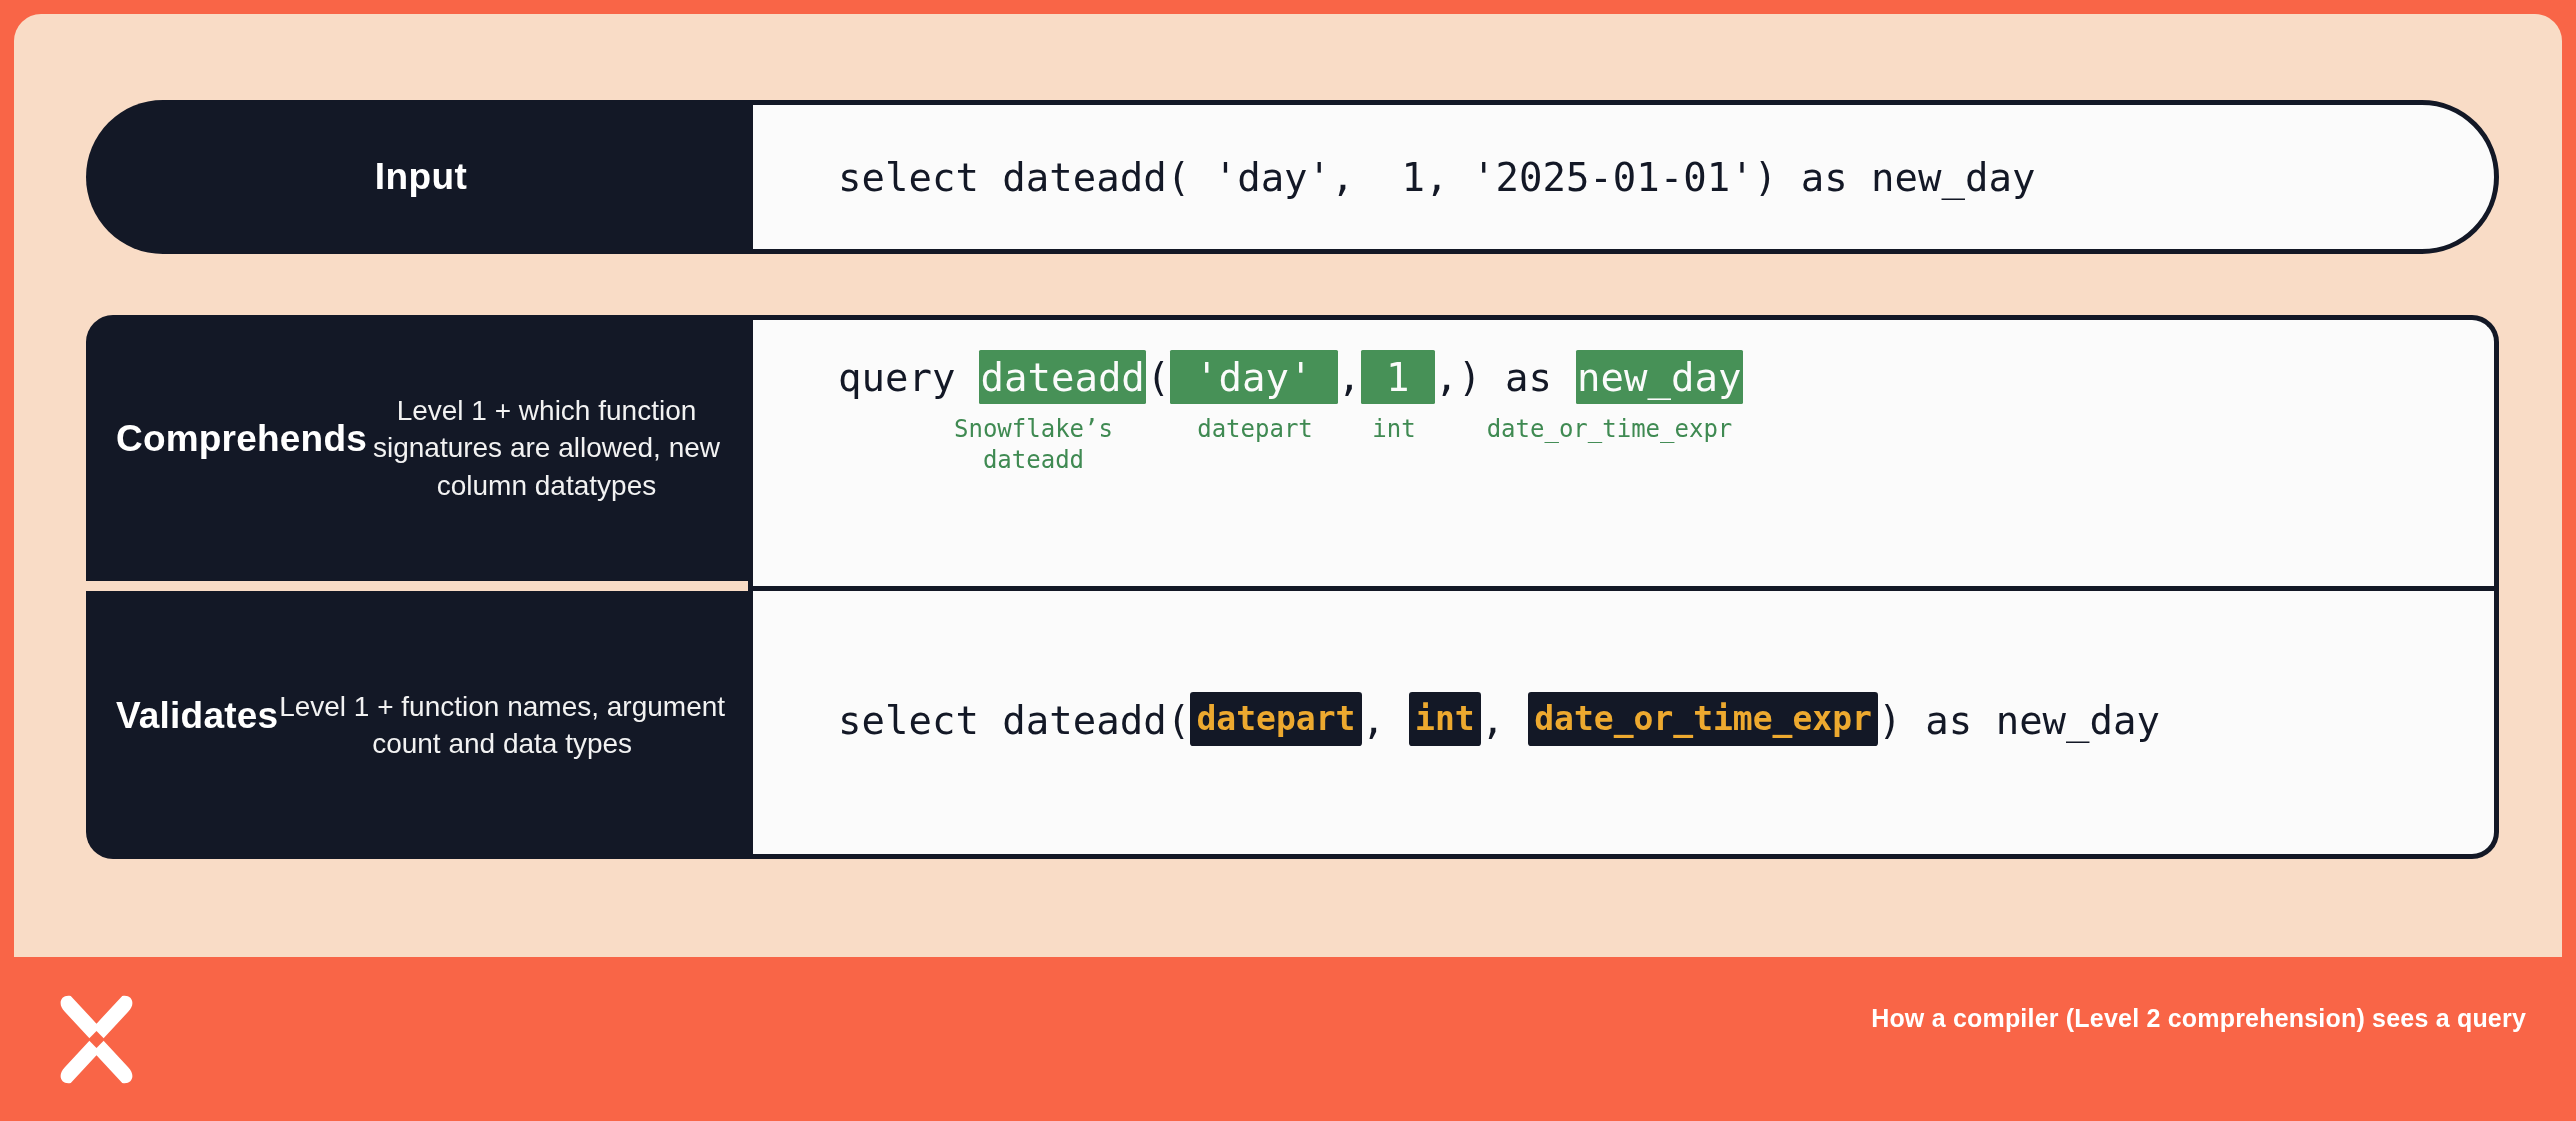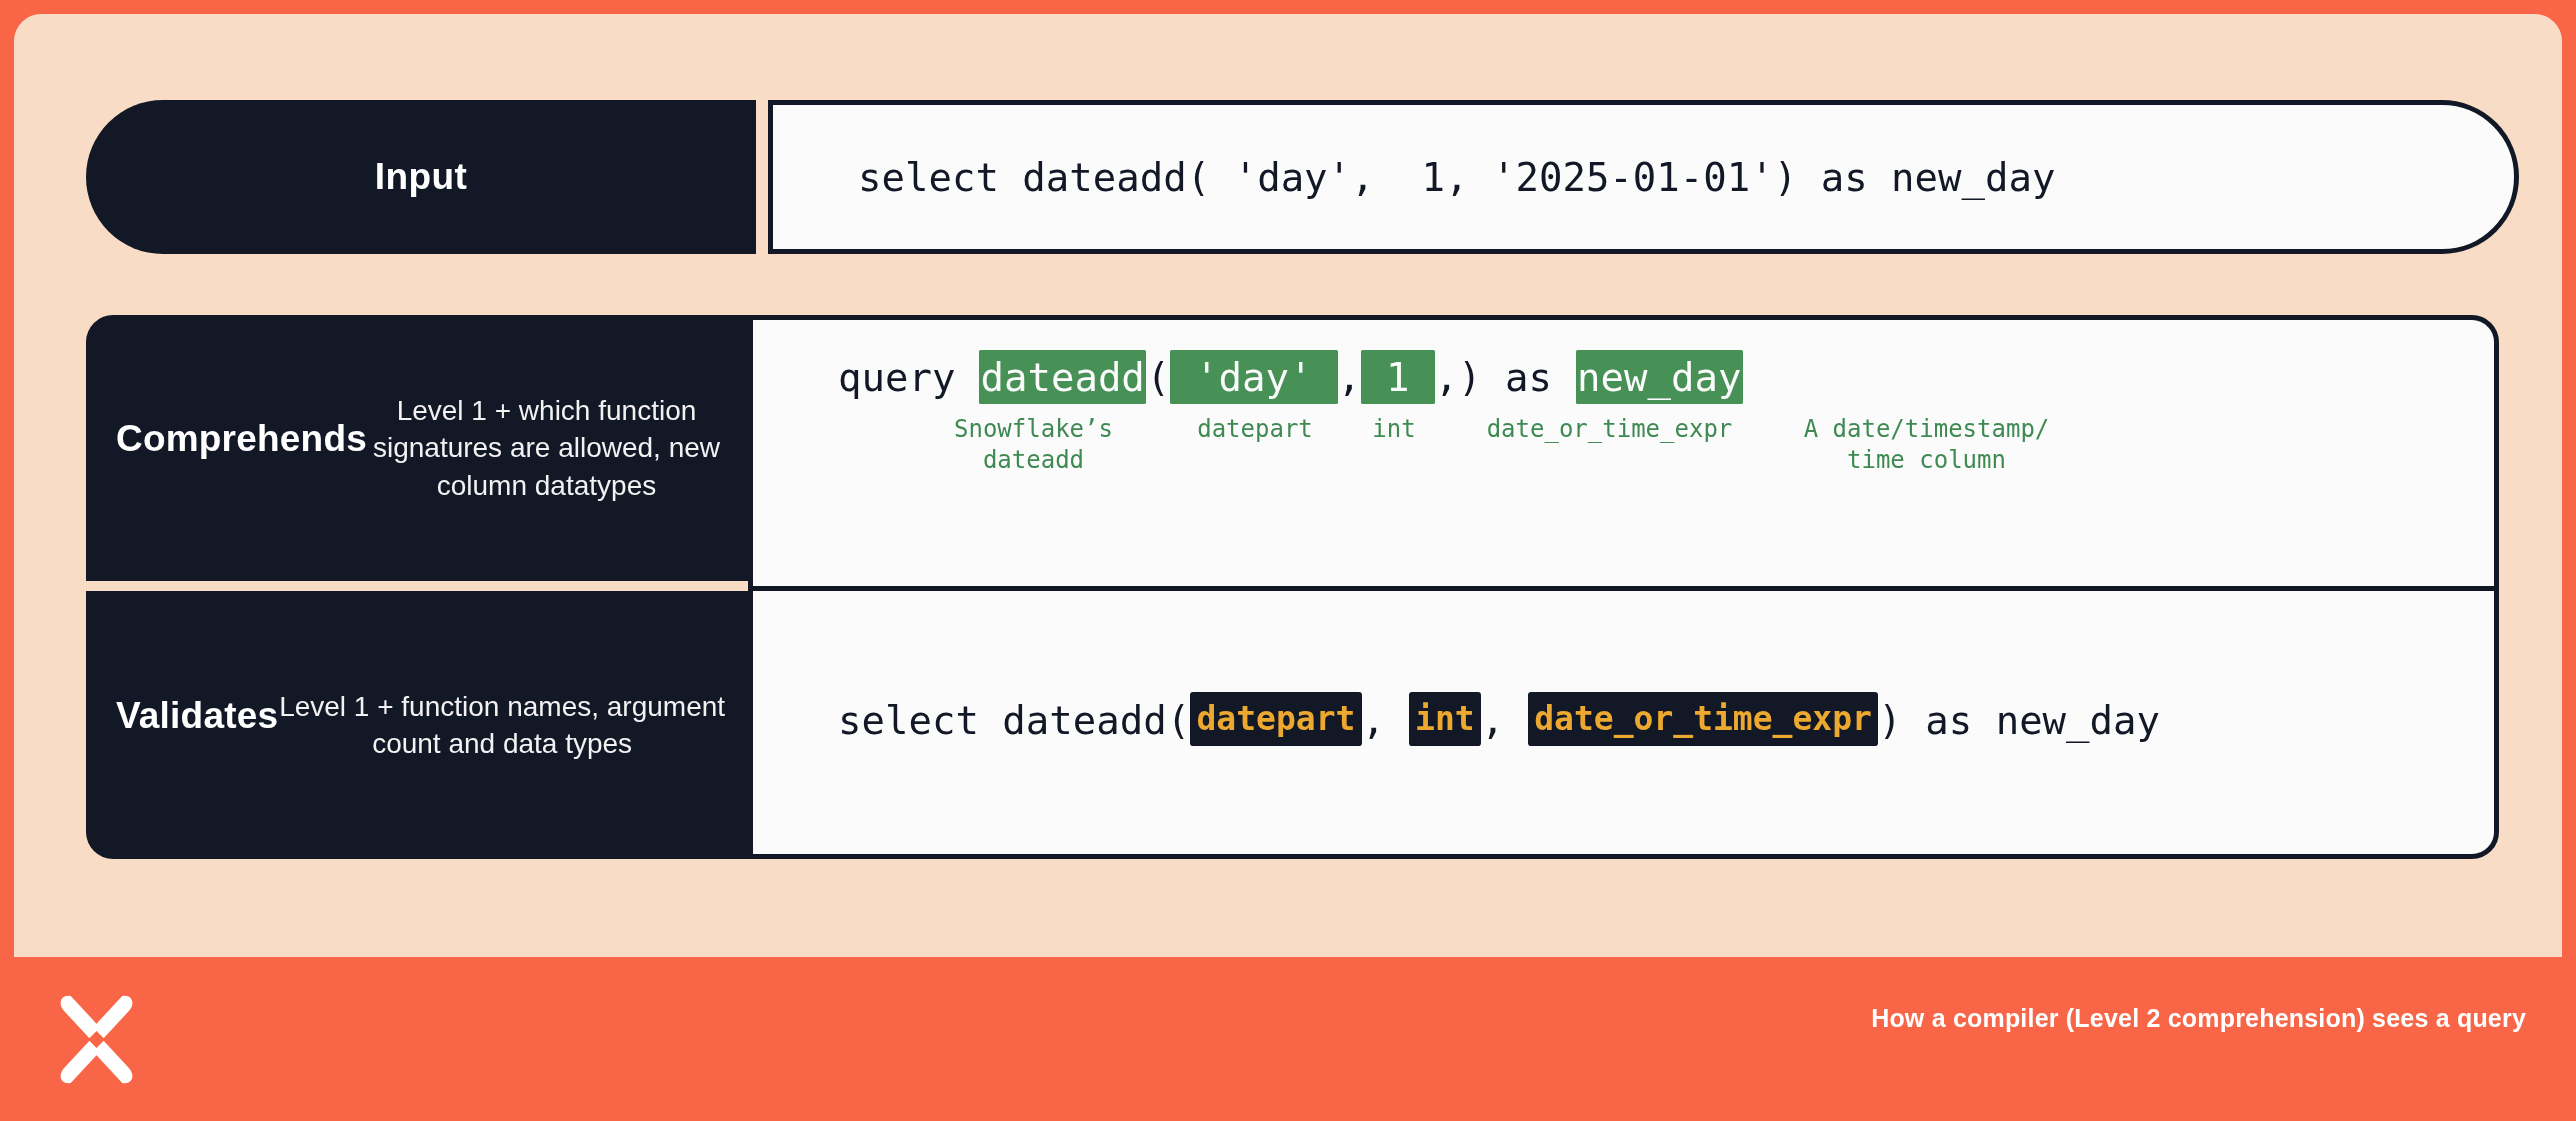--- a/index.html
+++ b/index.html
@@ -57,21 +57,21 @@
     justify-content: center;
   }
   #input-label .label-title {
     color: #ffffff;
     font-size: 37px;
     font-weight: bold;
     letter-spacing: 0.4px;
   }
   #input-code-panel {
     position: absolute;
-    left: 682px;
+    left: 662px;
     top: 0;
     width: 1751px;
     height: 154px;
     background: #FBFBFB;
     border: 5.5px solid #131826;
     border-radius: 0 77px 77px 0;
     box-sizing: border-box;
     display: flex;
     align-items: center;
   }
@@ -267,22 +267,20 @@
       <div id="comprehends-code-panel" class="white-block">
         <div class="code-wrap">
           <div class="code code-line" id="comprehends-code-line"><span>query </span><span class="hl-green">dateadd</span><span>(</span><span class="hl-green"> 'day' </span><span>,</span><span class="hl-green"> 1 </span><span>,</span><span>)</span><span> as </span><span class="hl-green">new_day</span></div>
         </div>
         <div id="annotations">
             <div class="annot" style="left: 74px; width: 243px;">Snowflake’s
 dateadd</div>
             <div class="annot" style="left: 323px; width: 188px;">datepart</div>
             <div class="annot" style="left: 513px; width: 86px;">int</div>
             <div class="annot" style="left: 607px; width: 329px;">date_or_time_expr</div>
-            <div class="annot" style="left: 924px; width: 329px;">A date/timestamp/
-time column</div>
           </div>
       </div>
 
       <div id="validates-code-panel" class="white-block">
         <div class="code-wrap">
           <div class="code code-line" id="validates-code-line"><span>select dateadd(</span><span class="hl-dark">datepart</span><span>, </span><span class="hl-dark">int</span><span>, </span><span class="hl-dark">date_or_time_expr</span><span>) as new_day</span></div>
         </div>
       </div>
 
     </div>

